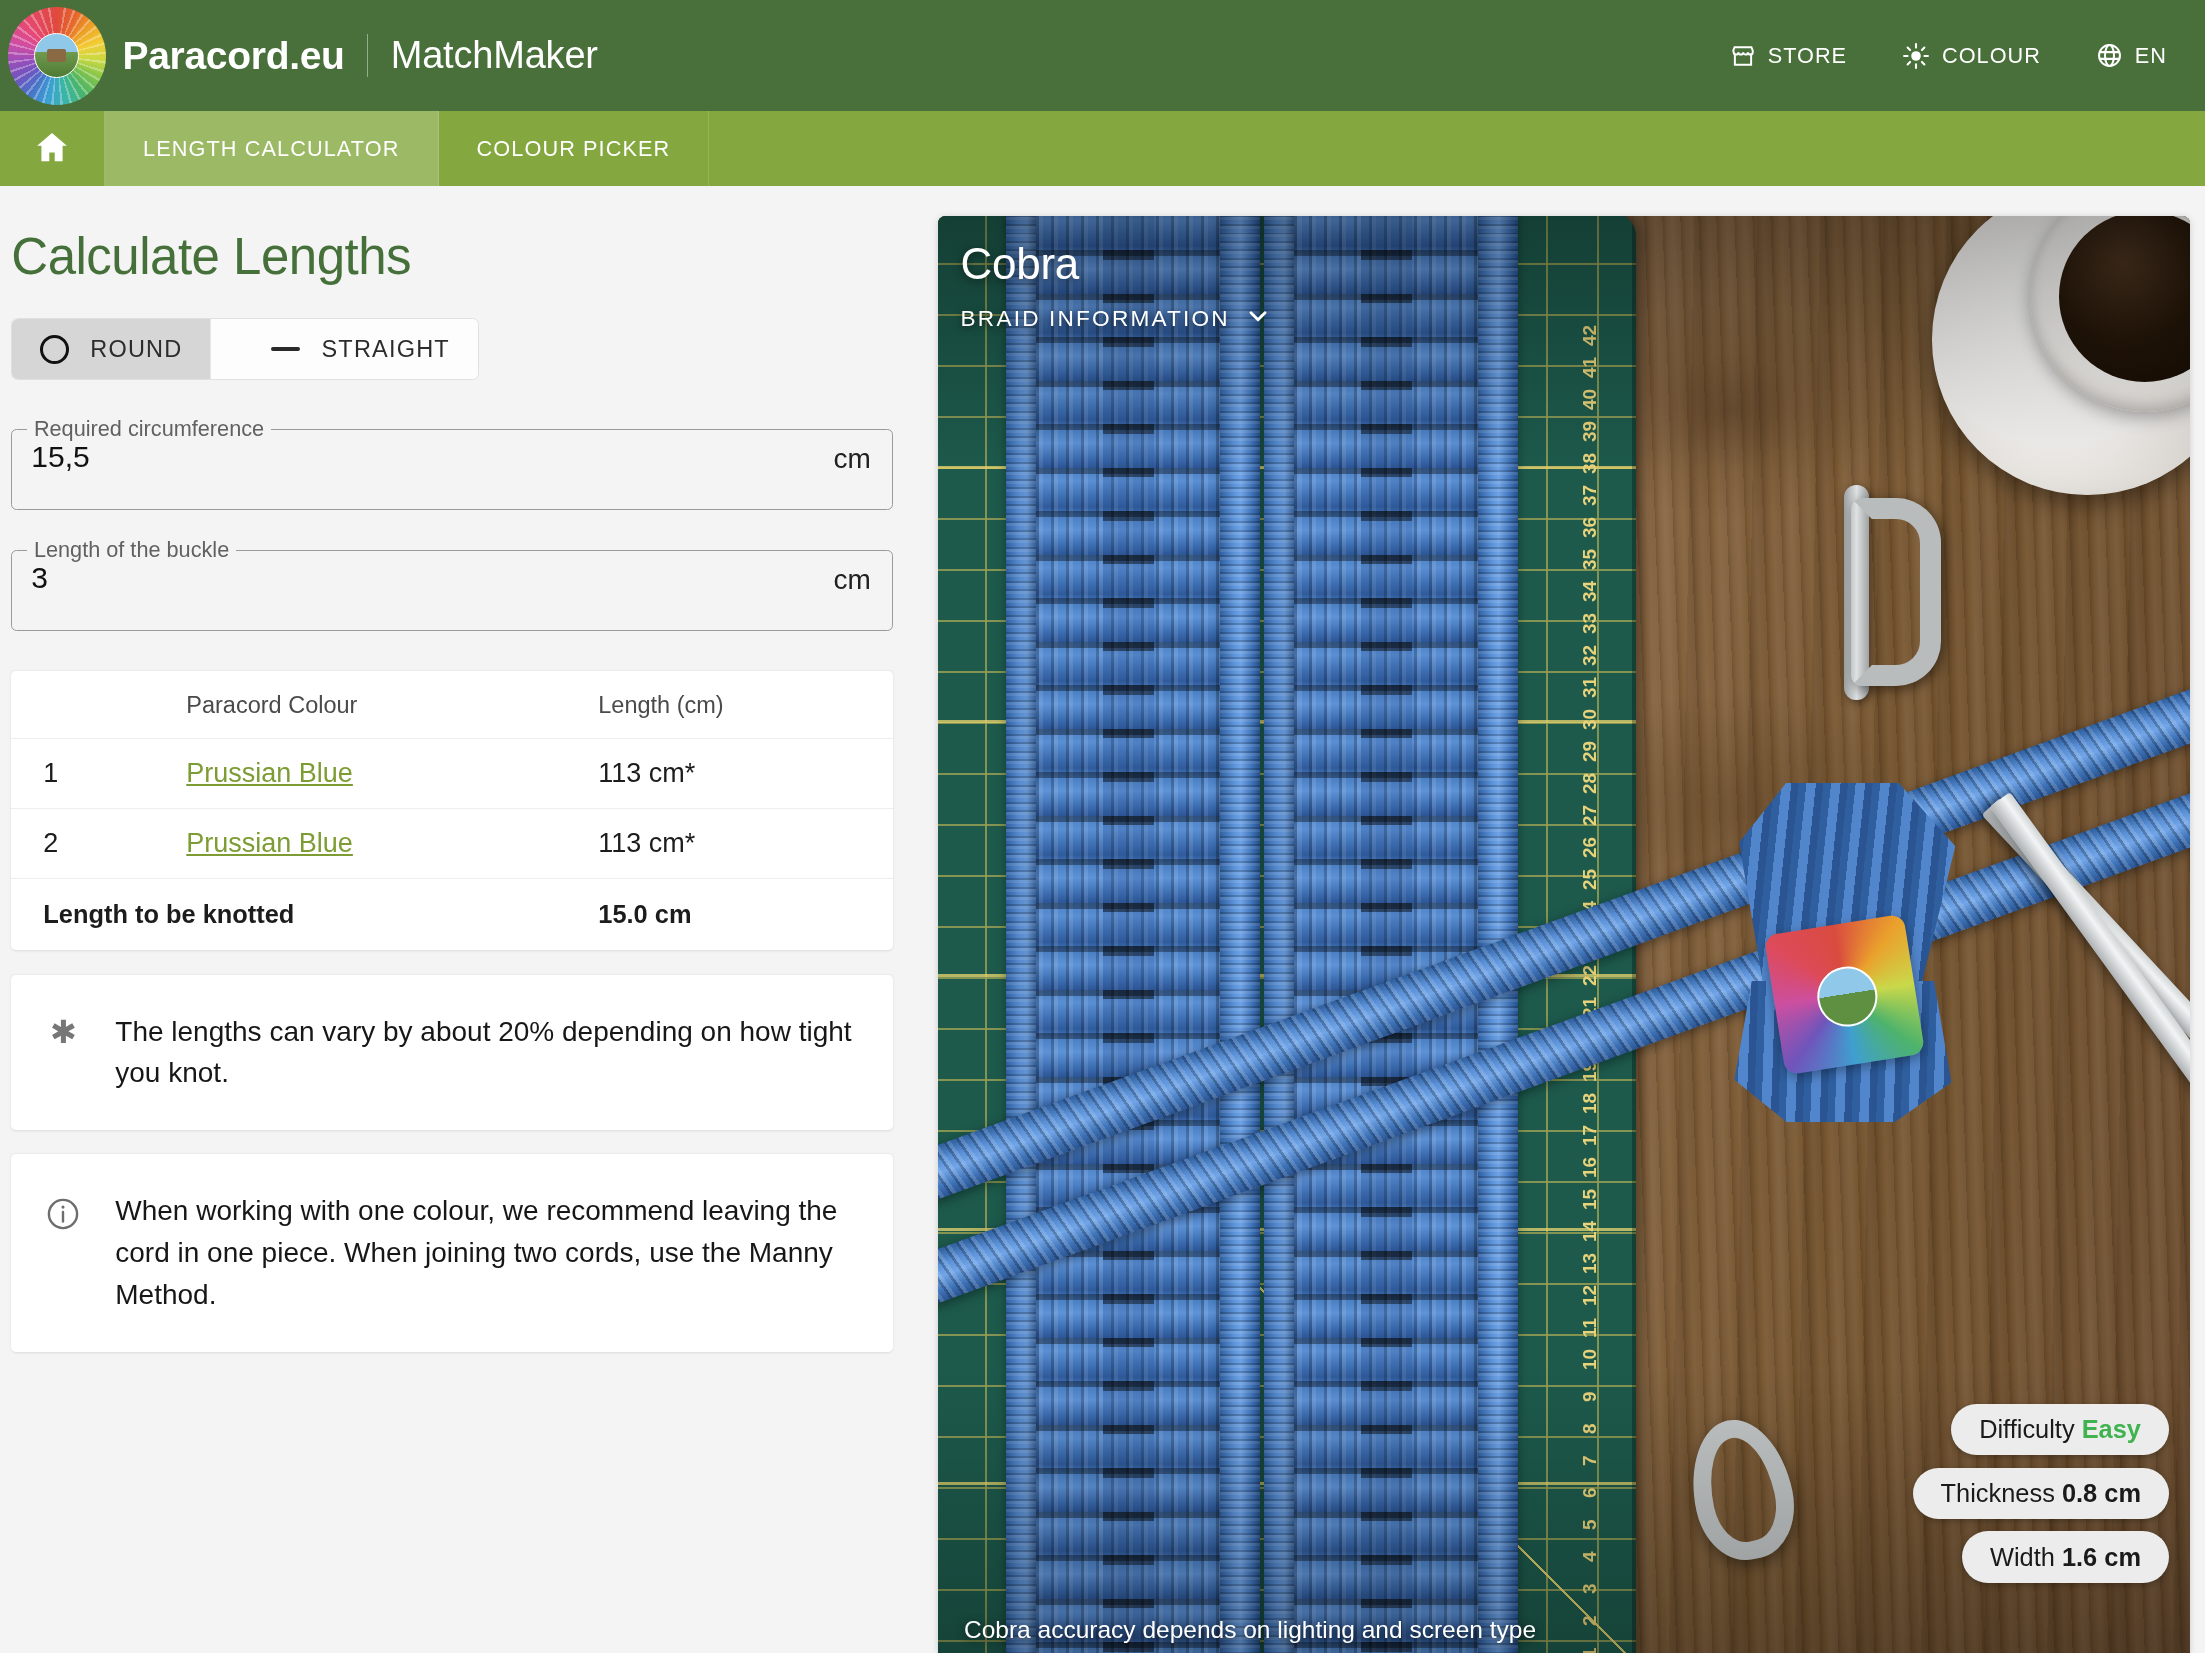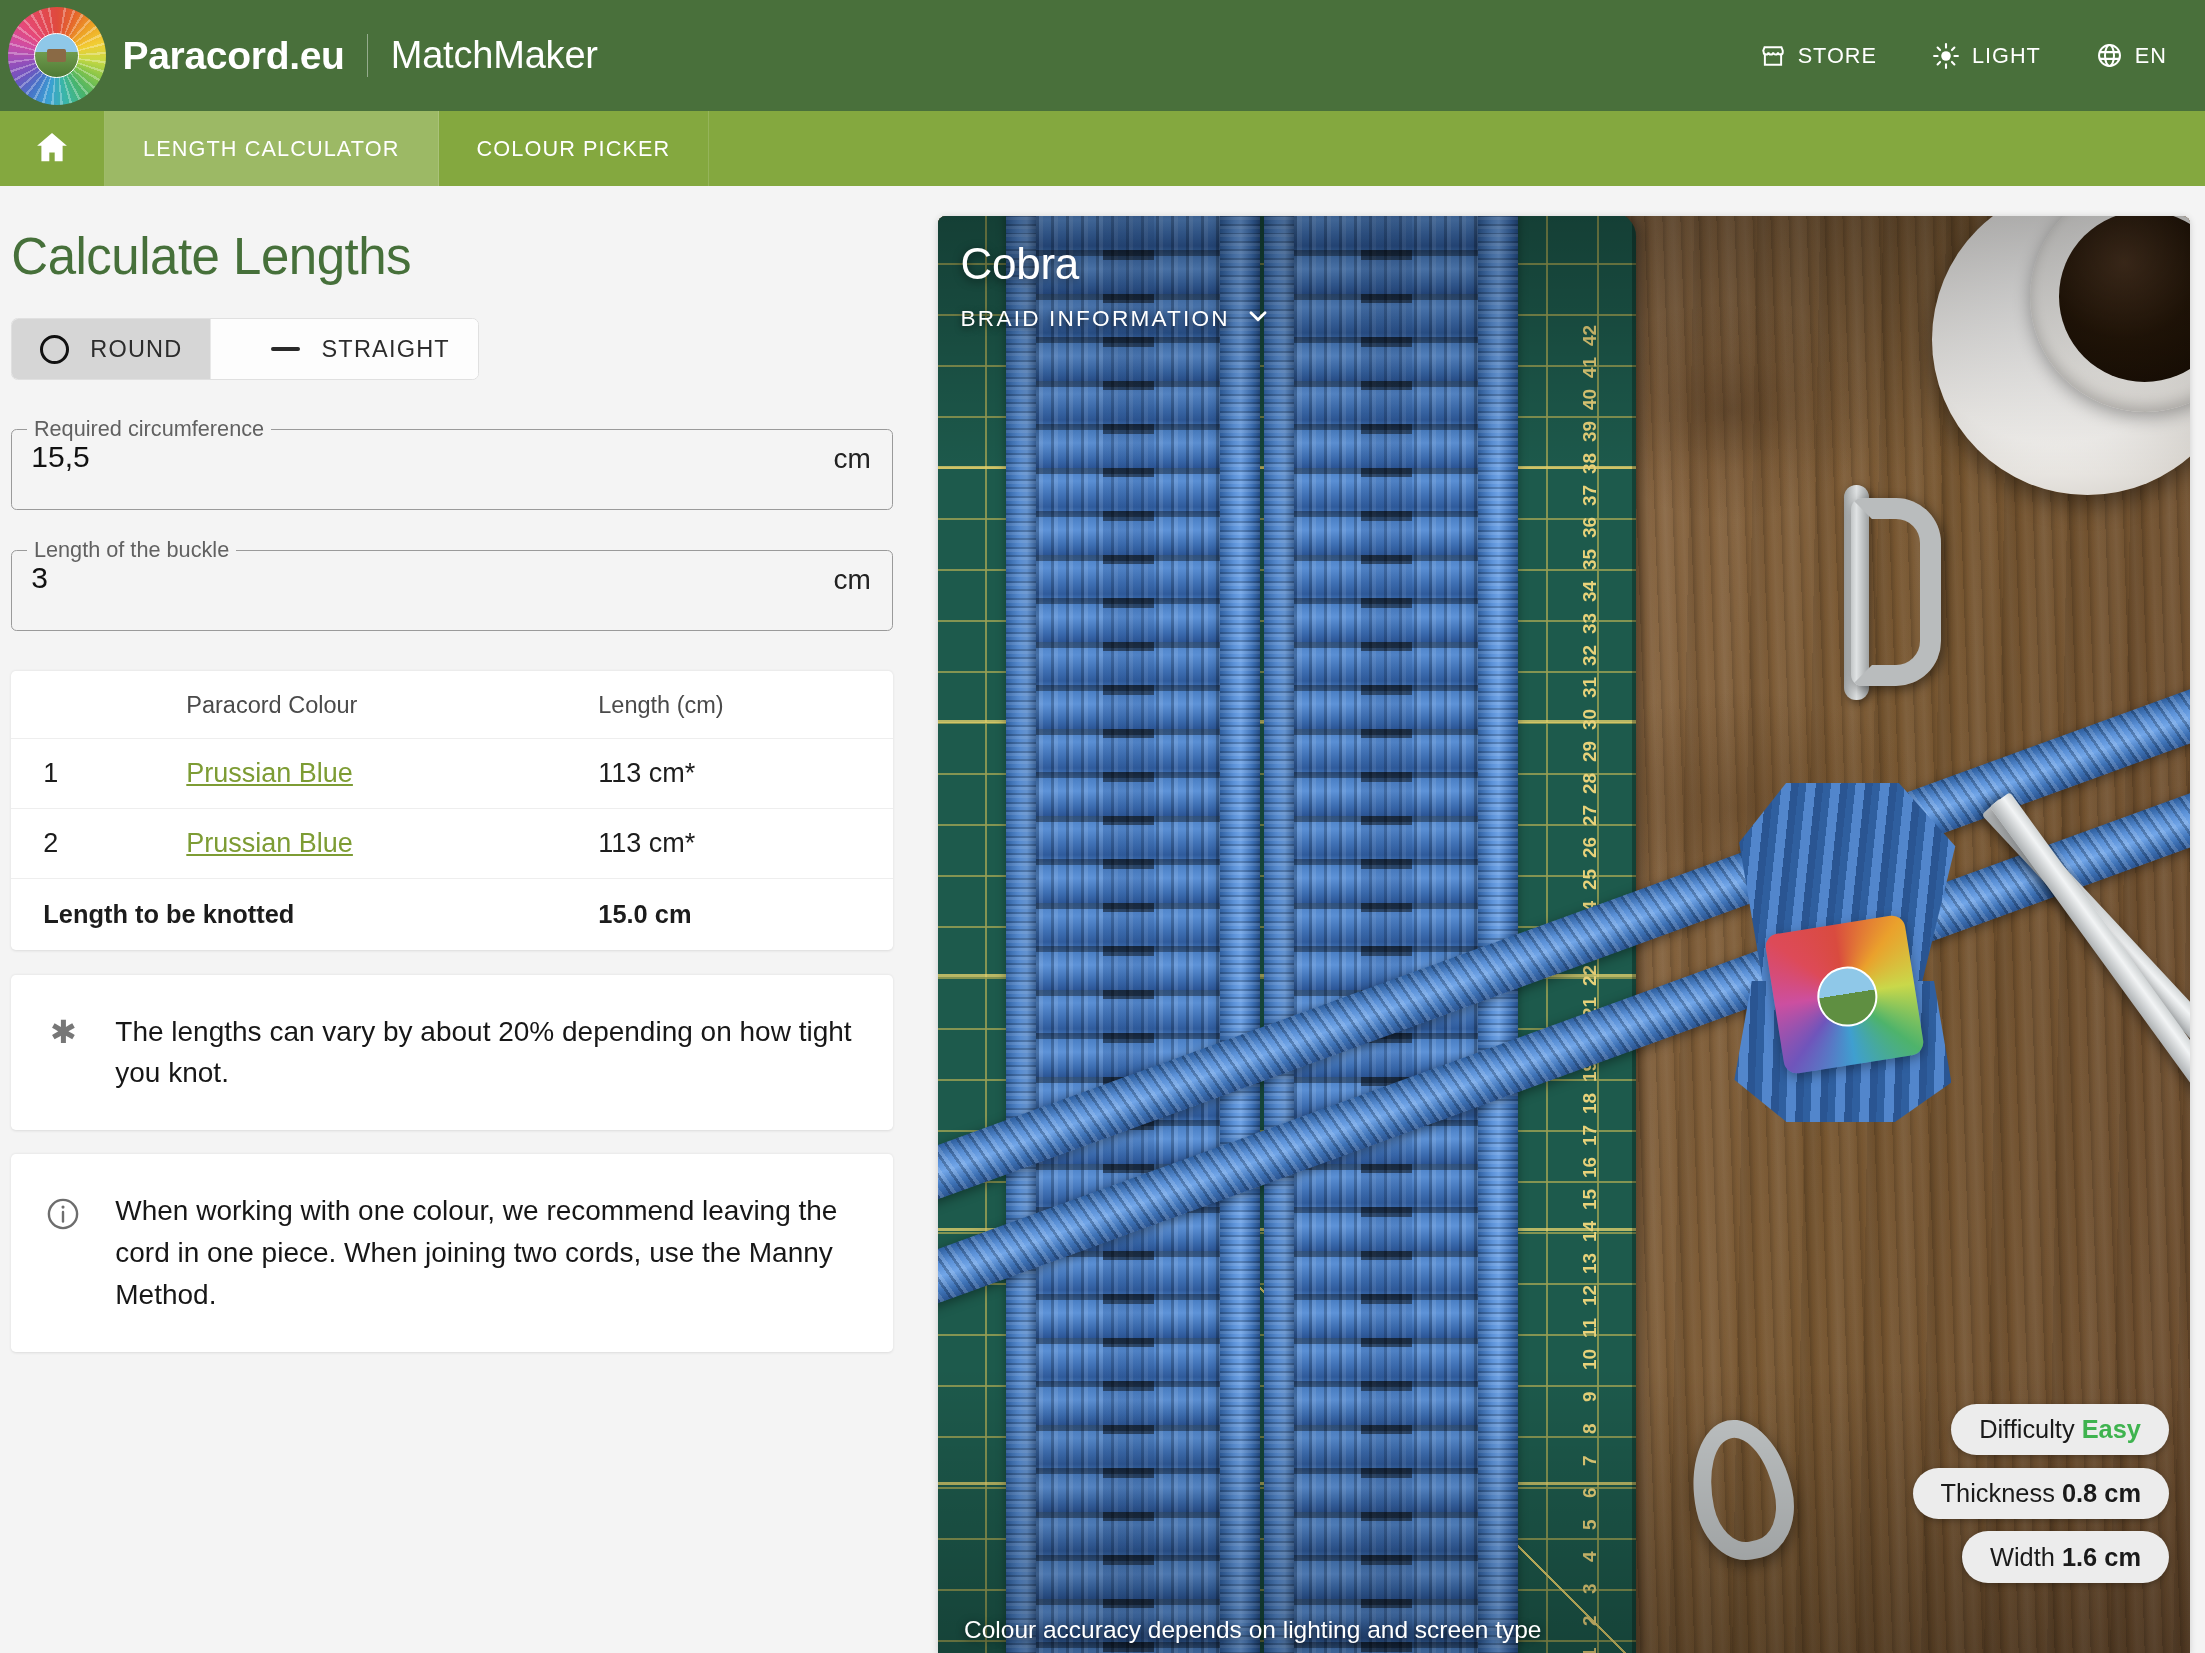--- a/index.html
+++ b/index.html
@@ -527,21 +527,21 @@
       <span>STORE</span>
     </button>
 
     <button class="tb-action">
       <span>
         <svg width="28" height="28" viewBox="0 0 24 24" fill="none" stroke="#fff" stroke-width="1.8" stroke-linecap="round">
           <circle cx="12" cy="12" r="4.1" fill="#fff" stroke="none"></circle>
           <path d="M12 1.8v3M12 19.2v3M1.8 12h3M19.2 12h3M4.8 4.8l2.1 2.1M17.1 17.1l2.1 2.1M19.2 4.8l-2.1 2.1M6.9 17.1l-2.1 2.1"></path>
         </svg>
       </span>
-      <span>LIGHT</span>
+      <span>COLOUR</span>
     </button>
 
     <button class="tb-action">
       <span>
         <svg width="27" height="27" viewBox="0 0 24 24" fill="none" stroke="#fff" stroke-width="1.8">
           <circle cx="12" cy="12" r="9.3"></circle>
           <ellipse cx="12" cy="12" rx="4" ry="9.3"></ellipse>
           <path d="M2.9 9h18.2M2.9 15h18.2"></path>
         </svg>
       </span>
@@ -750,16 +750,16 @@
       <div class="badge">
         <span>Thickness</span>
         <b>0.8 cm</b>
       </div>
       <div class="badge">
         <span>Width</span>
         <b>1.6 cm</b>
       </div>
     </div>
 
-    <div class="photo-caption">Colour accuracy depends on lighting and screen type</div>
+    <div class="photo-caption">Cobra accuracy depends on lighting and screen type</div>
   </div>
 </div>
 
 
 </body></html>

